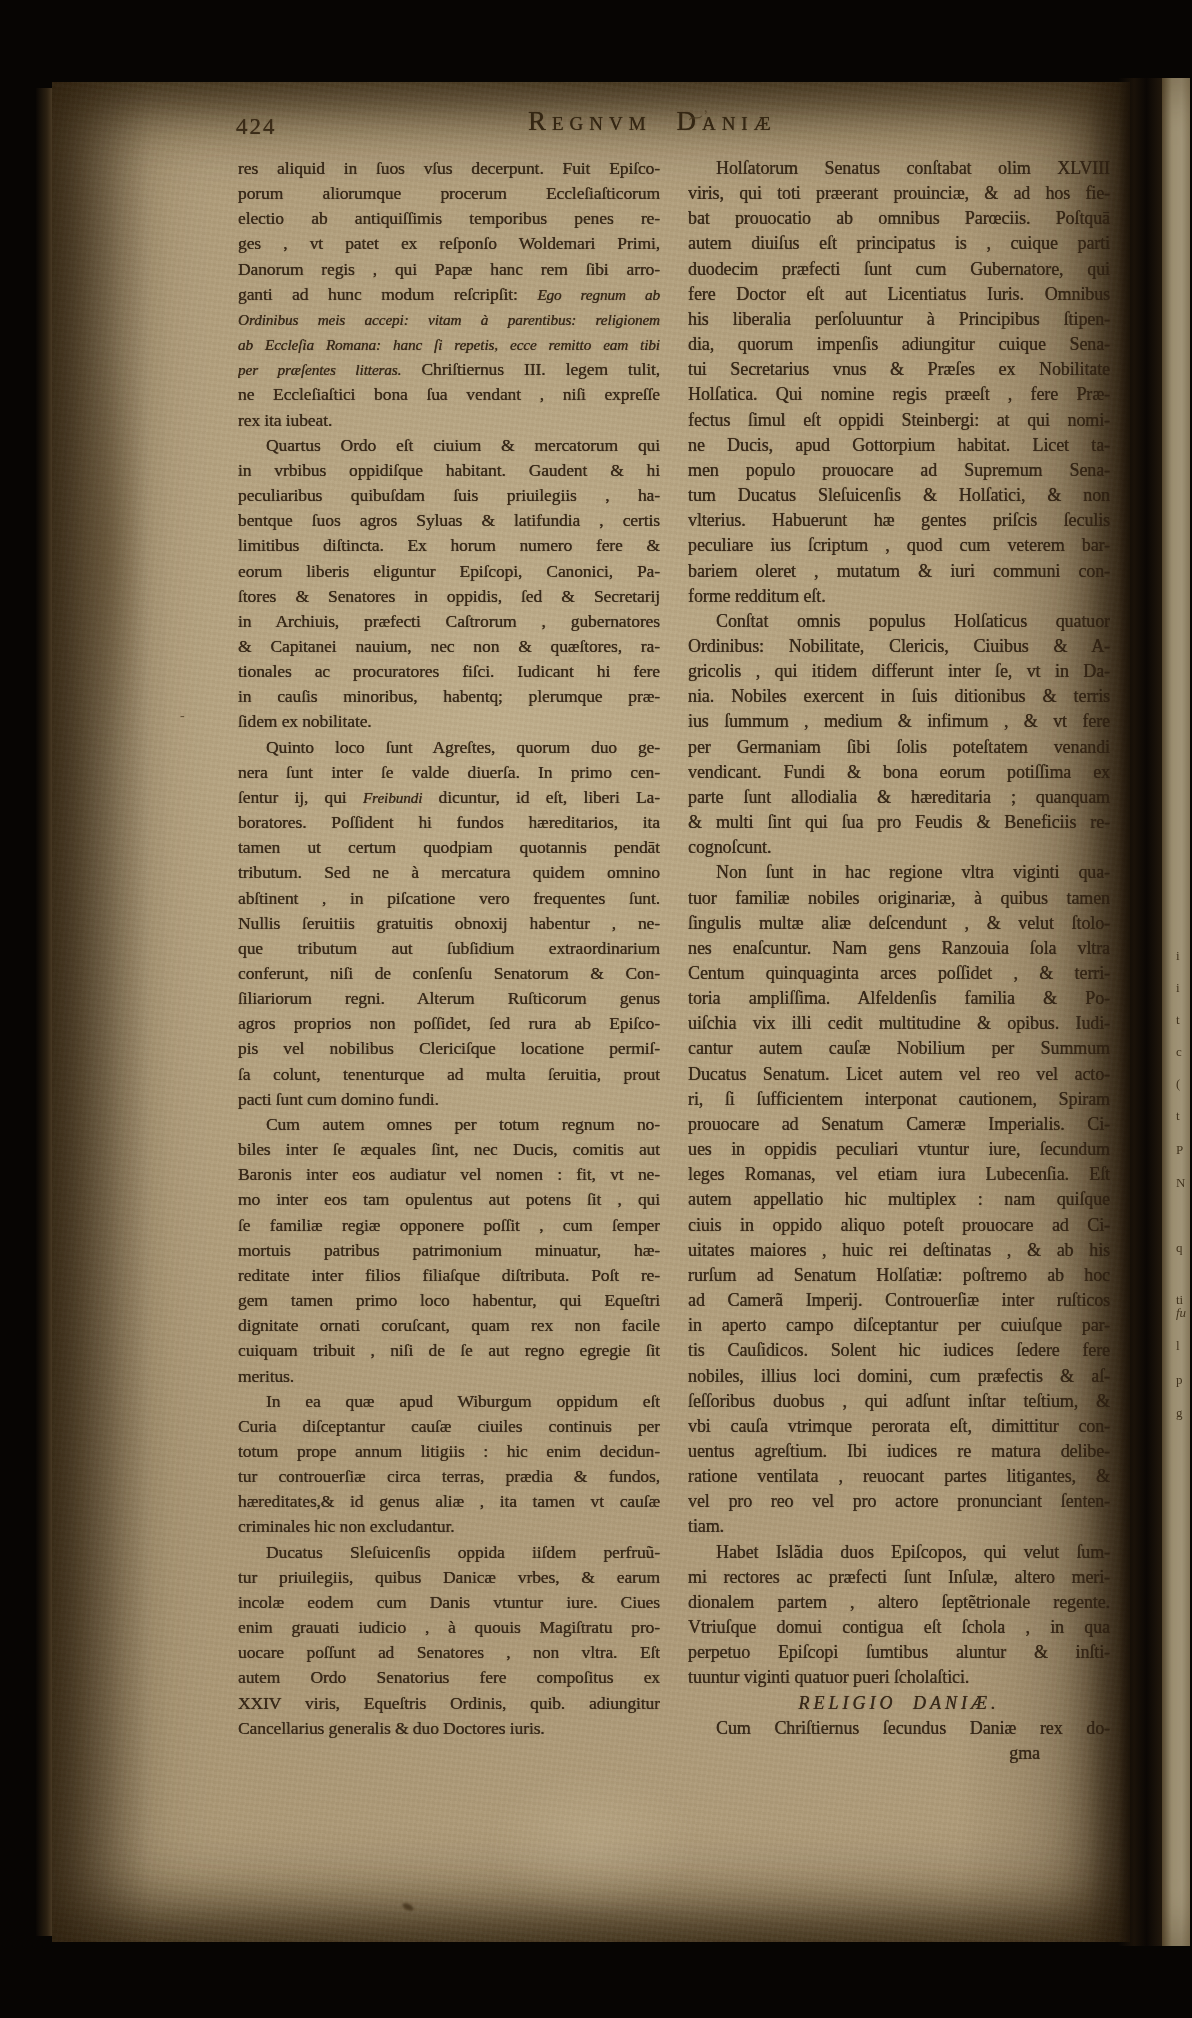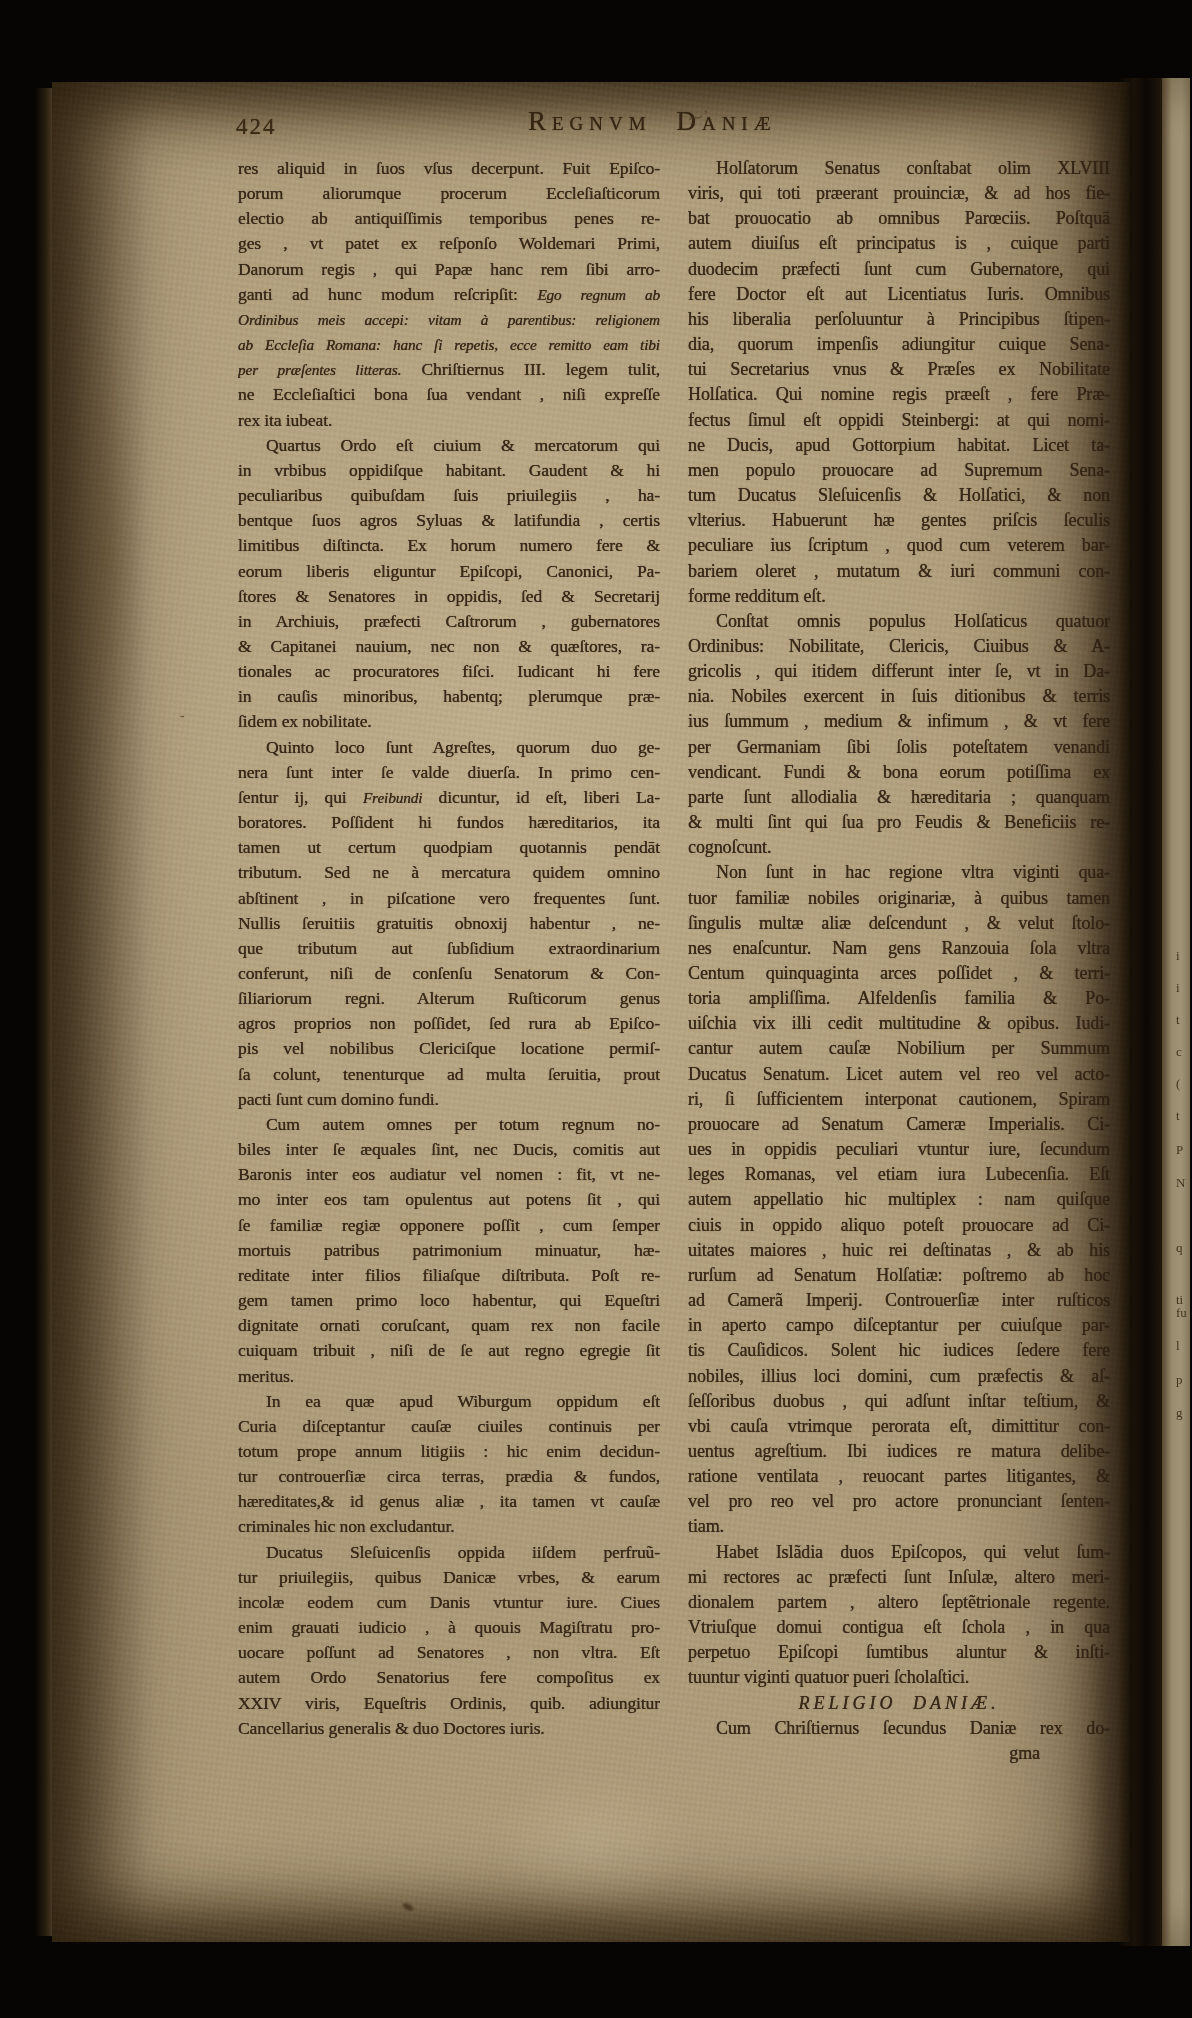--- a/index.html
+++ b/index.html
@@ -220,18 +220,18 @@
       <span style="top: 948px;">i</span>
       <span style="top: 980px;">i</span>
       <span style="top: 1012px;">t</span>
       <span style="top: 1044px;">c</span>
       <span style="top: 1076px;">(</span>
       <span style="top: 1108px;">t</span>
       <span style="top: 1142px;">P</span>
       <span style="top: 1175px;">N</span>
       <span style="top: 1240px;">q</span>
       <span style="top: 1292px;">ti</span>
-      <span style="top: 1305px;">fu</span>
+      <span style="top: 1305px; font-style: italic;">fu</span>
       <span style="top: 1338px;">l</span>
       <span style="top: 1372px;">p</span>
       <span style="top: 1405px;">g</span>
     </div>
 </div>
 
 </body></html>

